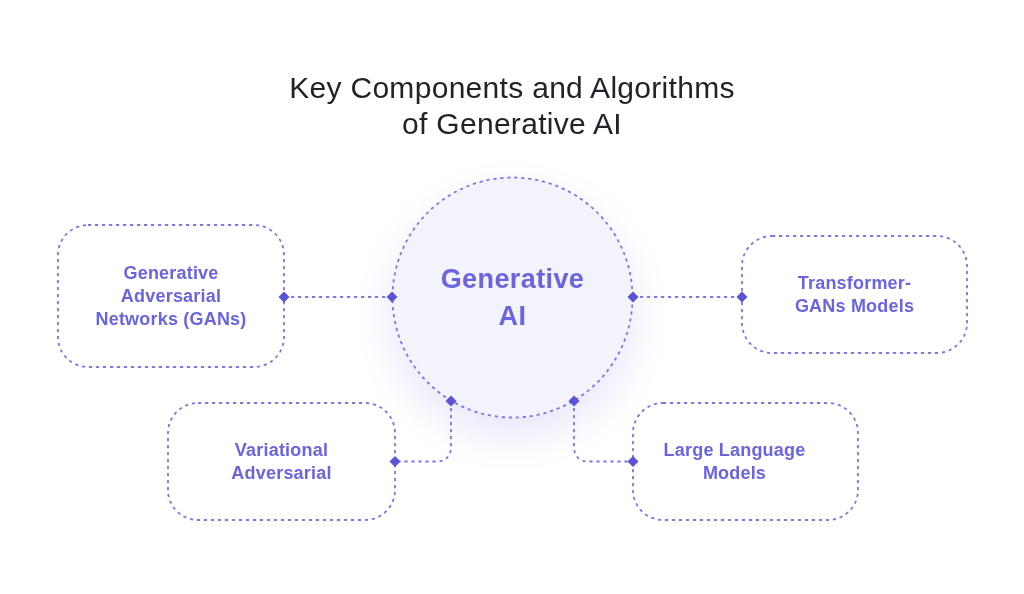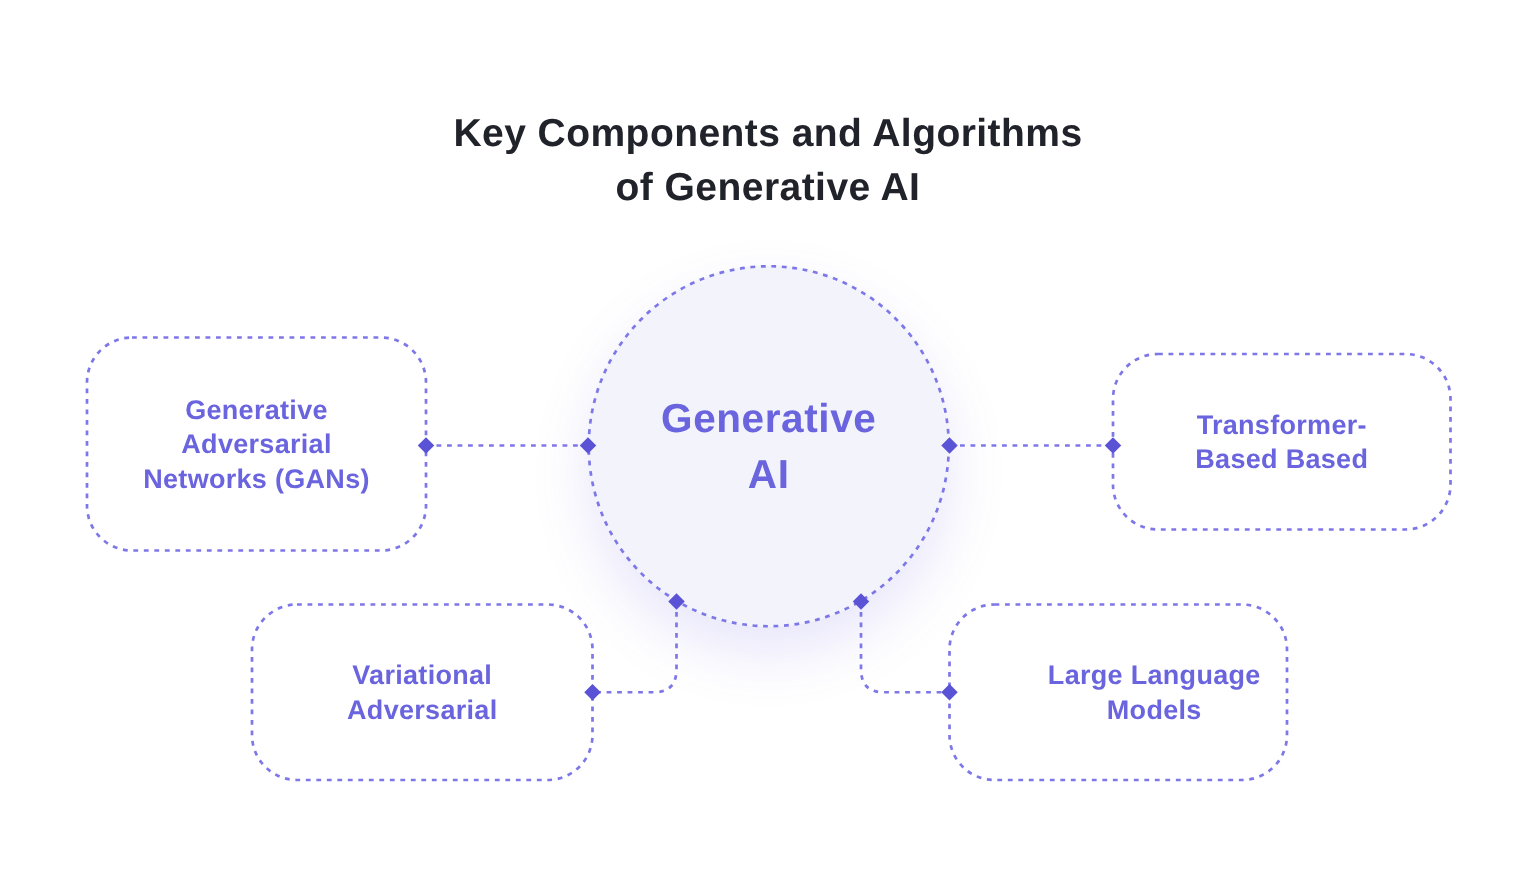--- a/index.html
+++ b/index.html
@@ -20,23 +20,23 @@
     font-family: "Liberation Sans", sans-serif;
     overflow: hidden;
   }
   .diagram-title {
     position: absolute;
     left: 0;
     top: 70px;
     width: 1024px;
     text-align: center;
     white-space: pre-line;
-    font-size: 26px;
+    font-size: 30px;
     line-height: 36px;
-    font-weight: bold;
+    font-weight: normal;
     letter-spacing: 0.3px;
     color: var(--title-text);
   }
   .circle-bg {
     position: absolute;
     left: 392px;
     top: 177px;
     width: 241px;
     height: 241px;
     border-radius: 50%;
@@ -83,21 +83,21 @@
     white-space: pre-line;
     font-weight: bold;
     color: var(--accent-text);
     font-size: 27px;
     line-height: 37px;
     letter-spacing: 0.4px;
   }
   #label-gans        { left: 58px;  top: 225px; width: 226px; height: 142px; }
   #label-transformer { left: 742px; top: 236px; width: 225px; height: 117px; }
   #label-vae         { left: 168px; top: 403px; width: 227px; height: 117px; }
-  #label-llm         { left: 657px; top: 403px; width: 225px; height: 117px; }
+  #label-llm         { left: 622px; top: 403px; width: 225px; height: 117px; }
 </style>
 </head>
 <body>
 
 <div id="stage">
 
   <div class="diagram-title">Key Components and Algorithms
 of Generative AI</div>
 
   <div class="circle-bg"></div>
@@ -125,21 +125,21 @@
   </svg>
 
   <div class="center-label">Generative
 AI</div>
 
   <div class="node-label" id="label-gans">Generative
 Adversarial
 Networks (GANs)</div>
 
   <div class="node-label" id="label-transformer">Transformer-
-Based Based</div>
+GANs Models</div>
 
   <div class="node-label" id="label-vae">Variational
 Adversarial</div>
 
   <div class="node-label" id="label-llm">Large Language
 Models</div>
 
 </div>
 
 </body></html>

